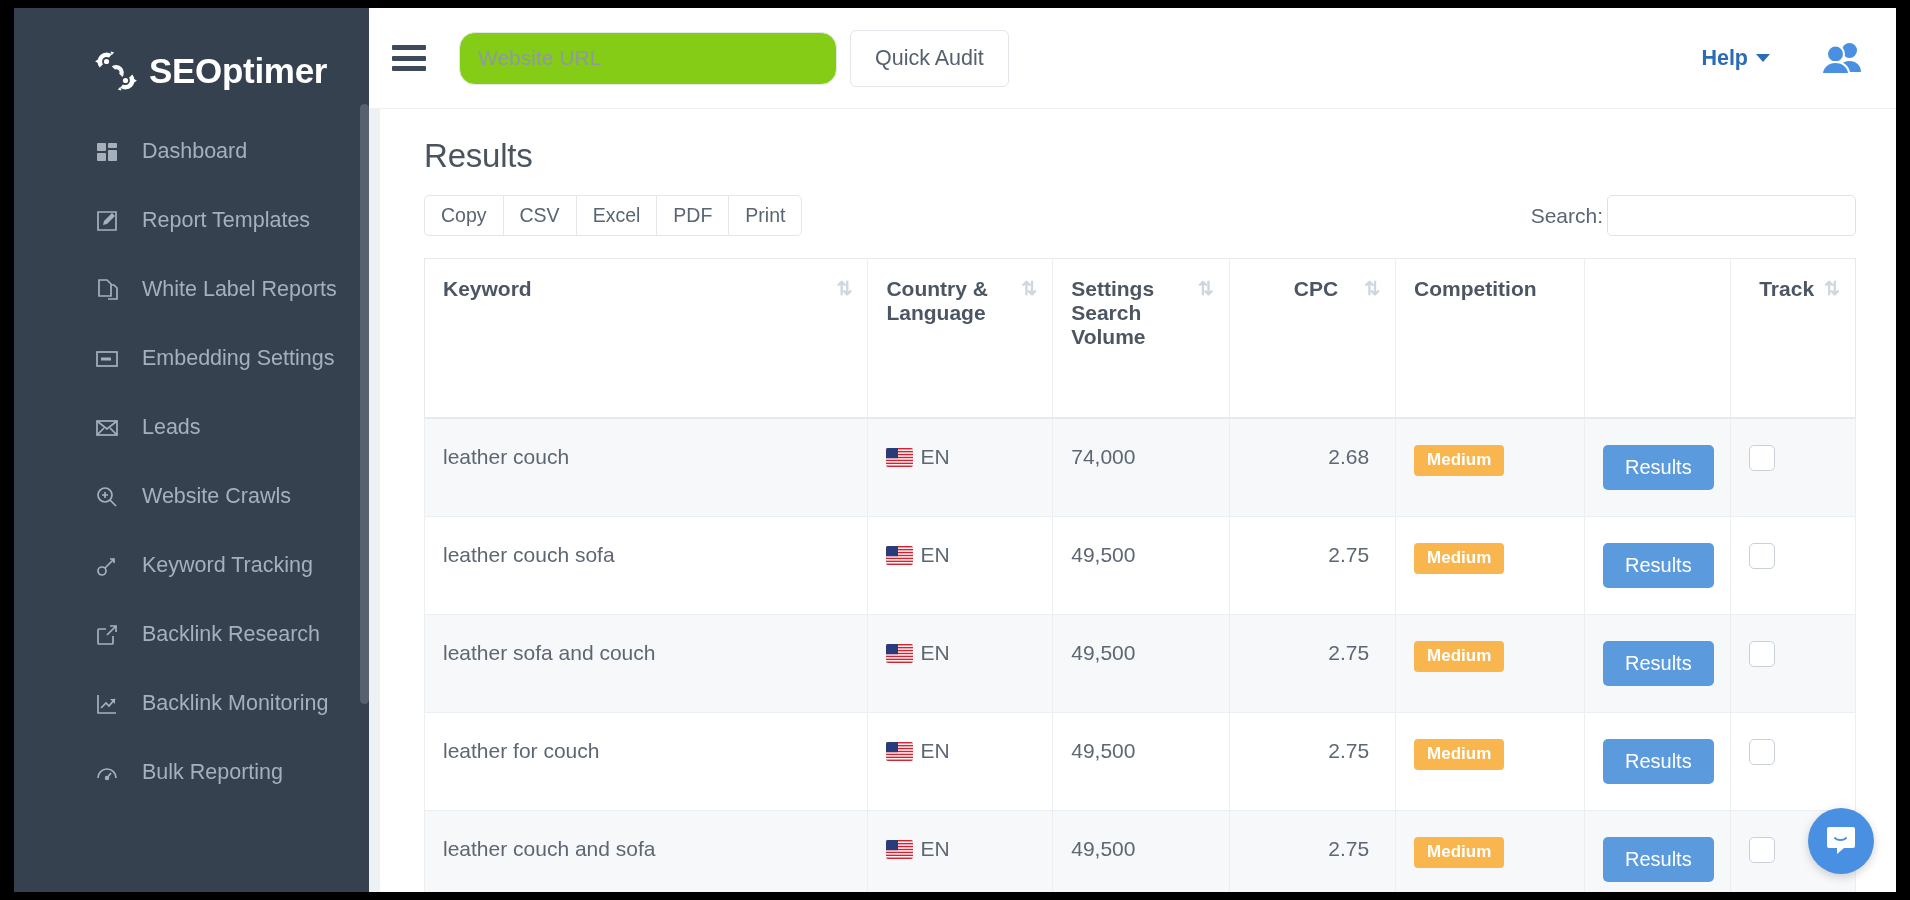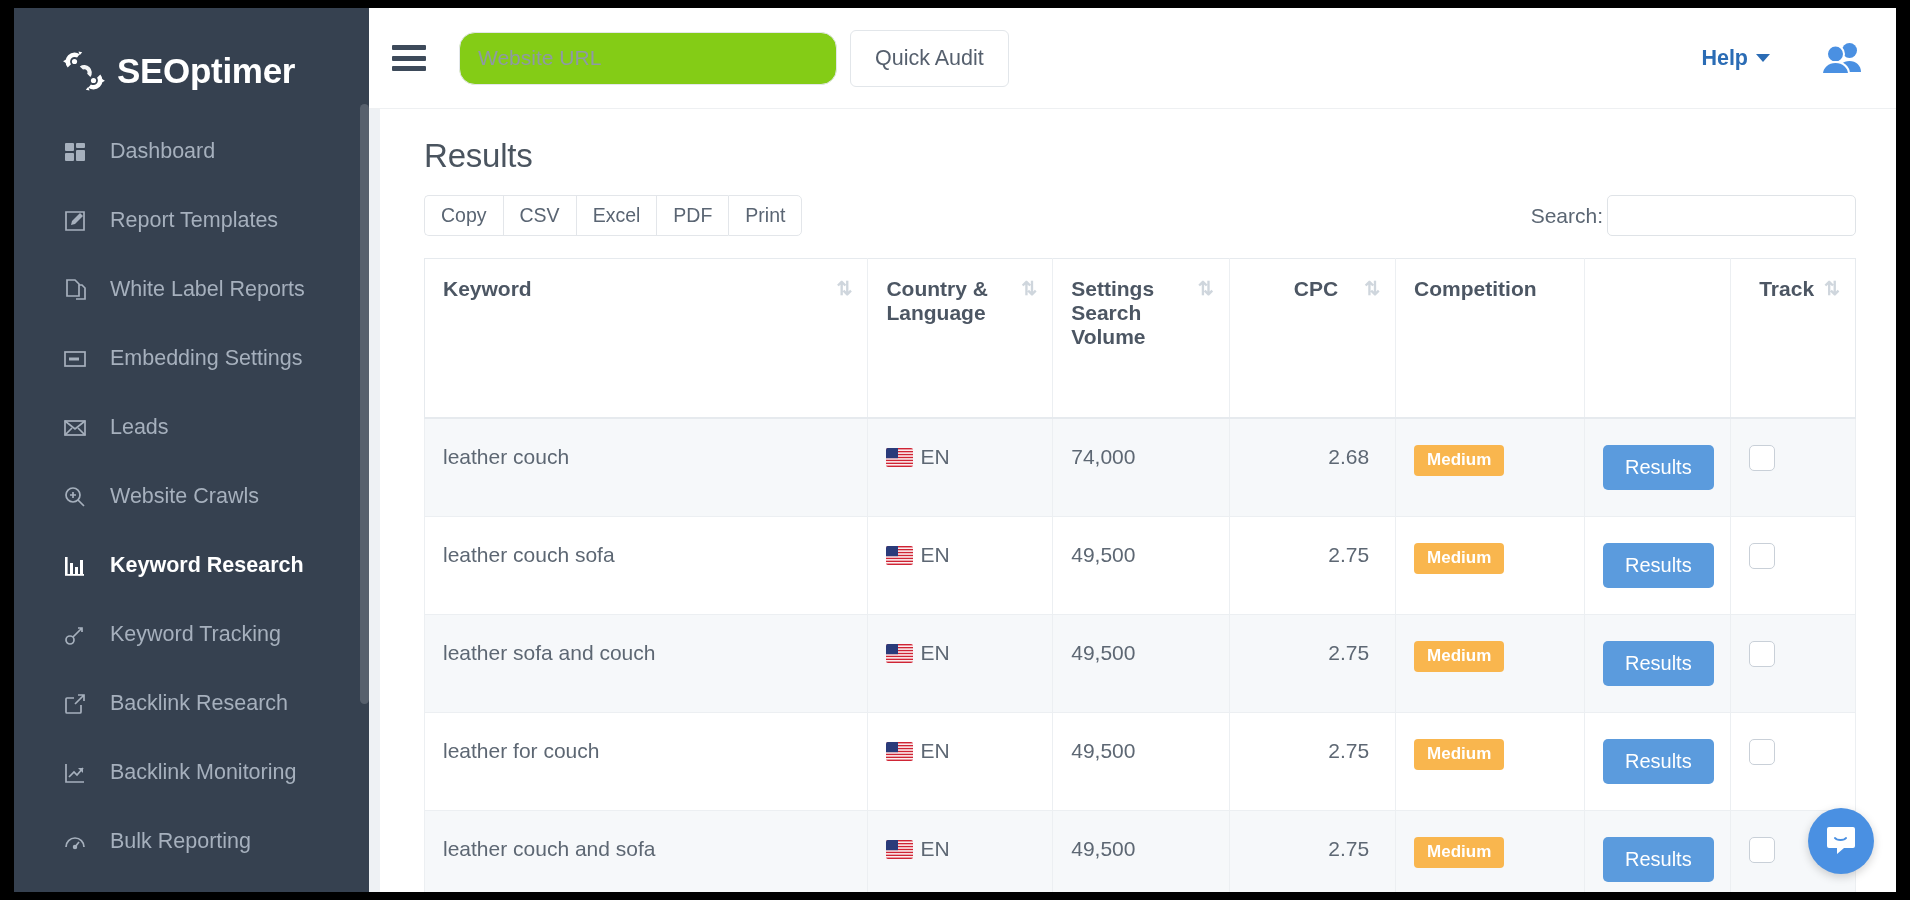--- a/index.html
+++ b/index.html
@@ -24,20 +24,21 @@
   }
 
   
   #sidebar {
     width: 355px;
     height: 884px;
     background: #364150;
     flex: 0 0 355px;
     position: relative;
     overflow: hidden;
+    padding-left: 32px;
   }
 
   .logo-row {
     display: flex;
     align-items: center;
     padding: 29px 0 0 47px;
     height: 96px;
   }
   .logo-mark { width: 46px; height: 46px; flex: 0 0 46px; }
   .logo-text {
@@ -475,32 +476,20 @@
       <div class="nav-item">
         <span class="nav-icon">
           <svg viewBox="0 0 24 24" width="24" height="24" fill="none" stroke="#a6b0bd" stroke-width="1.7">
             <circle cx="10" cy="10" r="7"></circle>
             <path d="M10 7v6M7 10h6M15 15l6 6"></path>
           </svg>
         </span>
         <span class="nav-label">Website Crawls</span>
       </div>
 
-      <div class="nav-item active">
-        <span class="nav-icon">
-          <svg viewBox="0 0 24 24" width="24" height="24" fill="#ffffff">
-            <rect x="2" y="3" width="2.6" height="18"></rect>
-            <rect x="7" y="9" width="3" height="11"></rect>
-            <rect x="12" y="13" width="3" height="7"></rect>
-            <rect x="17" y="6" width="3" height="14"></rect>
-            <rect x="2" y="20" width="19" height="1.8"></rect>
-          </svg>
-        </span>
-        <span class="nav-label">Keyword Research</span>
-      </div>
 
       <div class="nav-item">
         <span class="nav-icon">
           <svg viewBox="0 0 24 24" width="24" height="24" fill="none" stroke="#a6b0bd" stroke-width="1.7">
             <circle cx="7" cy="17" r="4"></circle>
             <path d="M10 14l9-9M15 5l4 0 0 4"></path>
           </svg>
         </span>
         <span class="nav-label">Keyword Tracking</span>
       </div>

